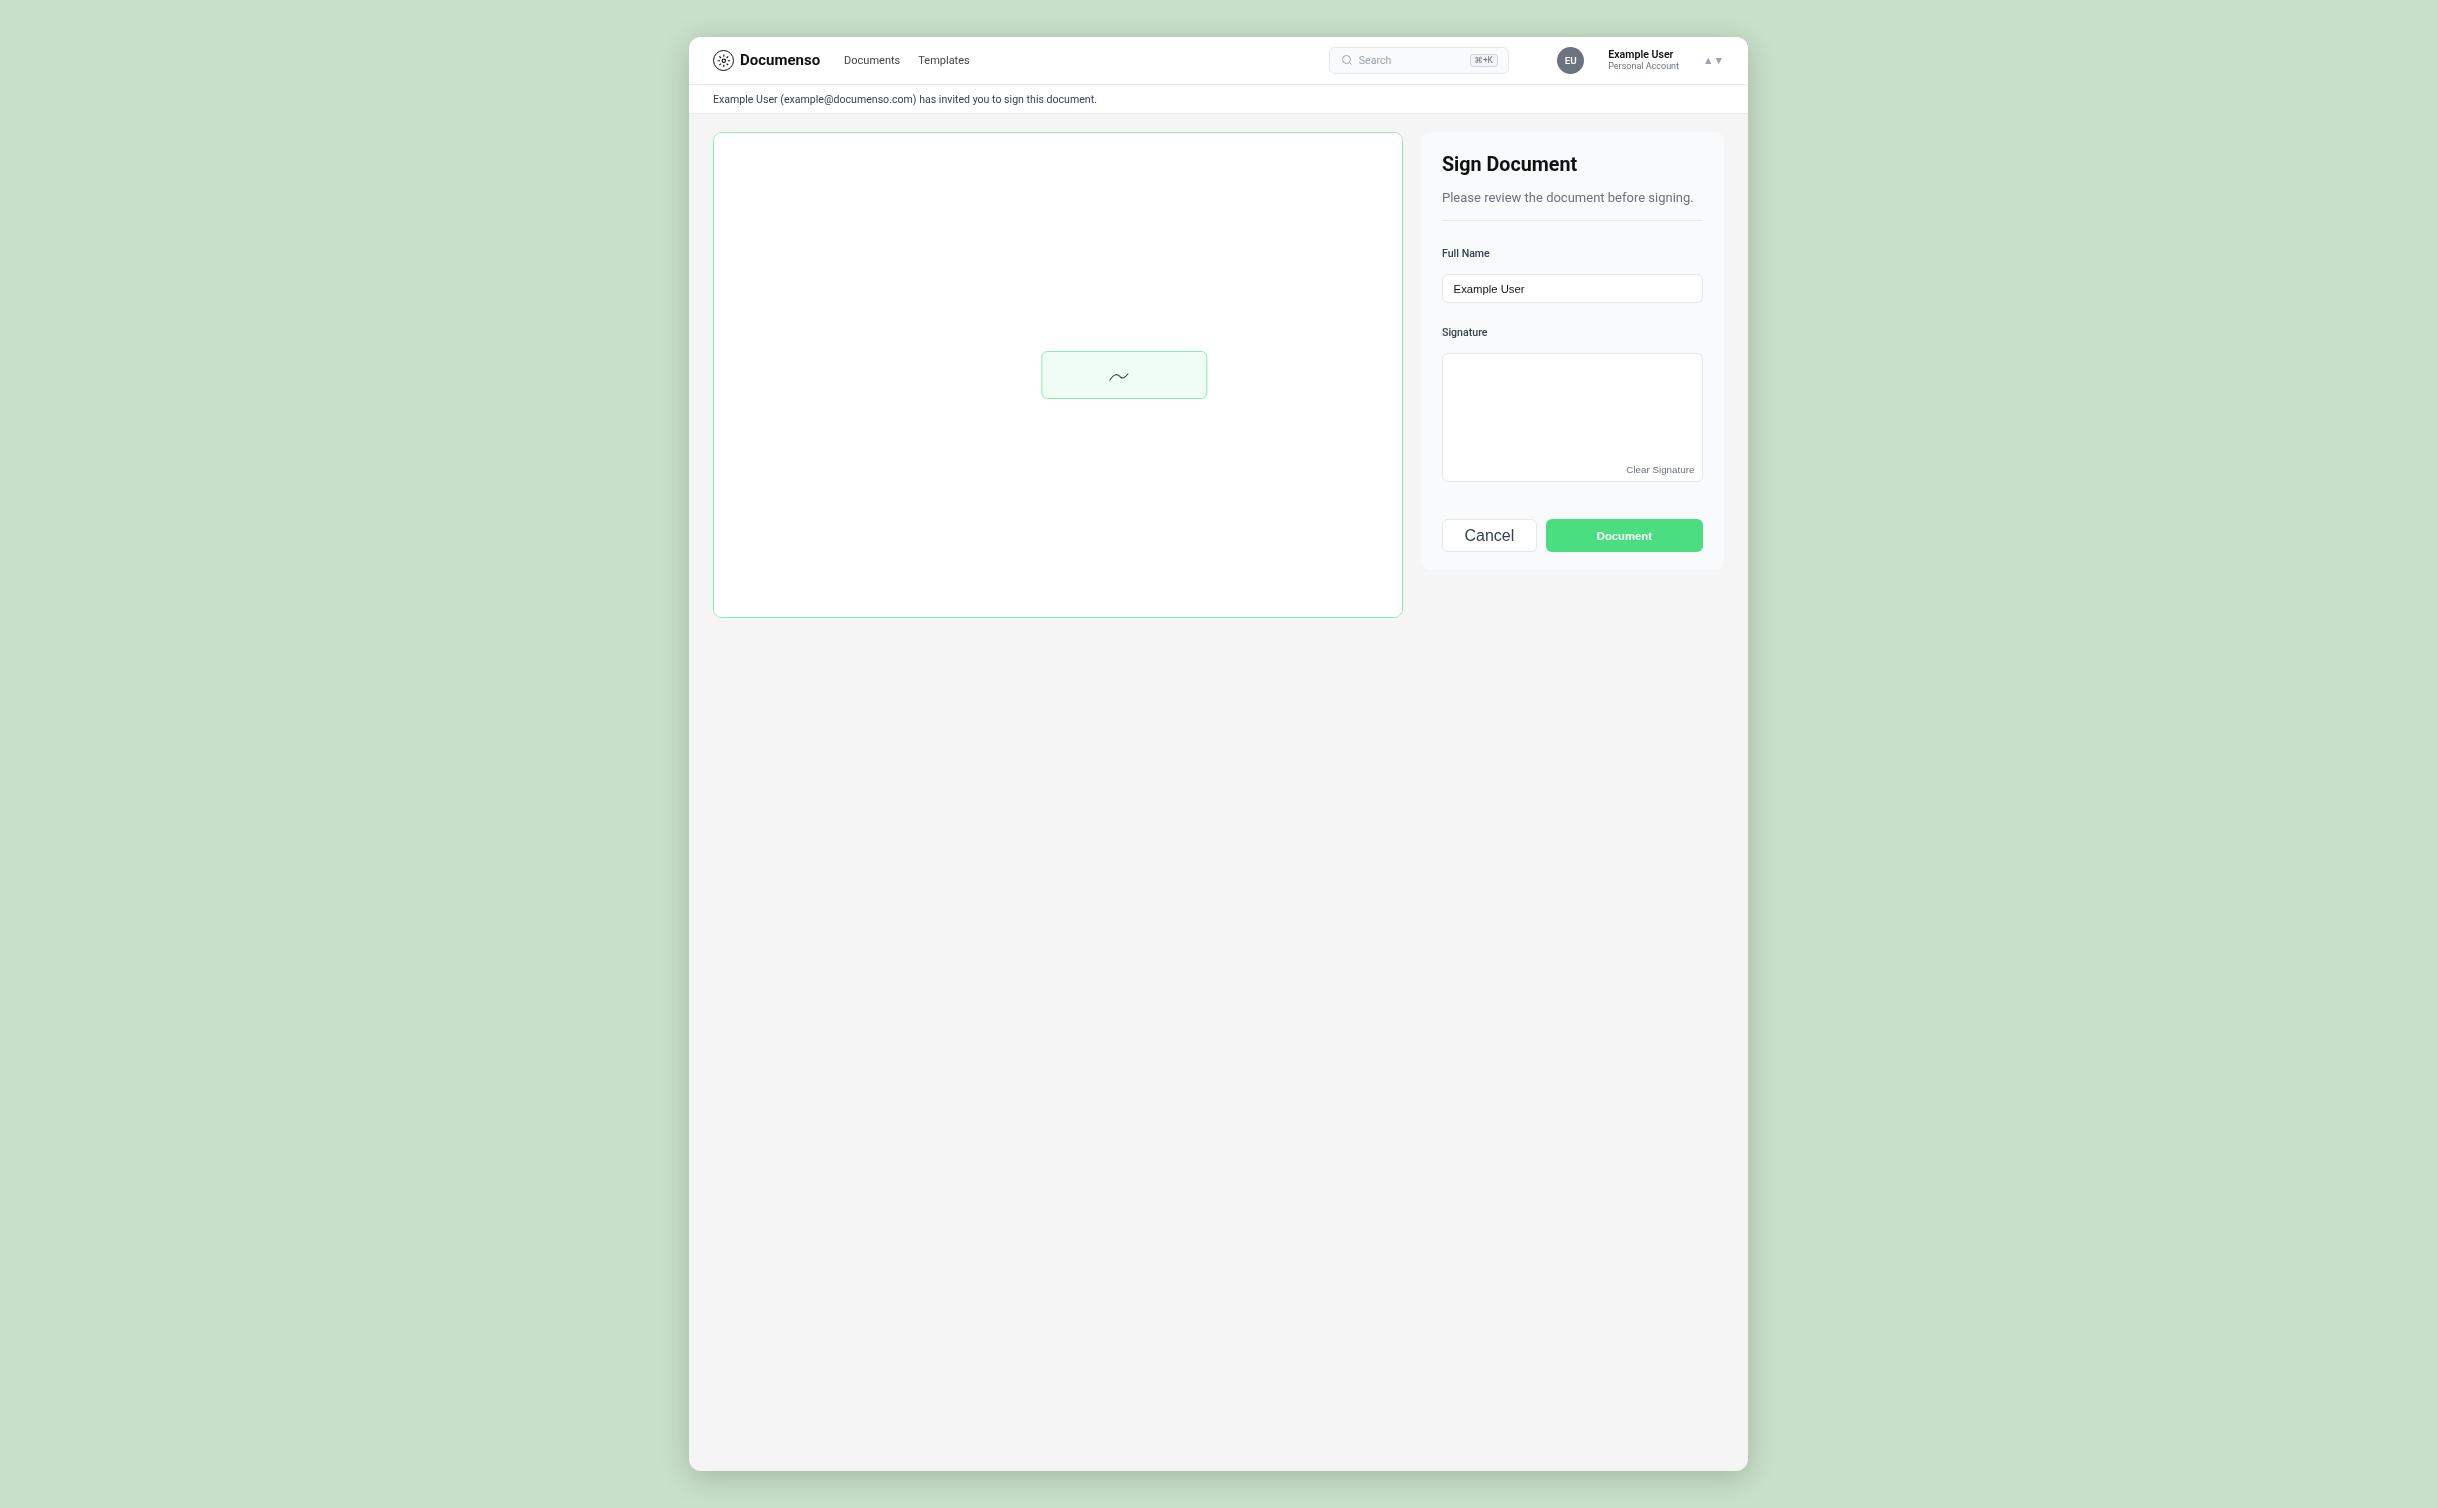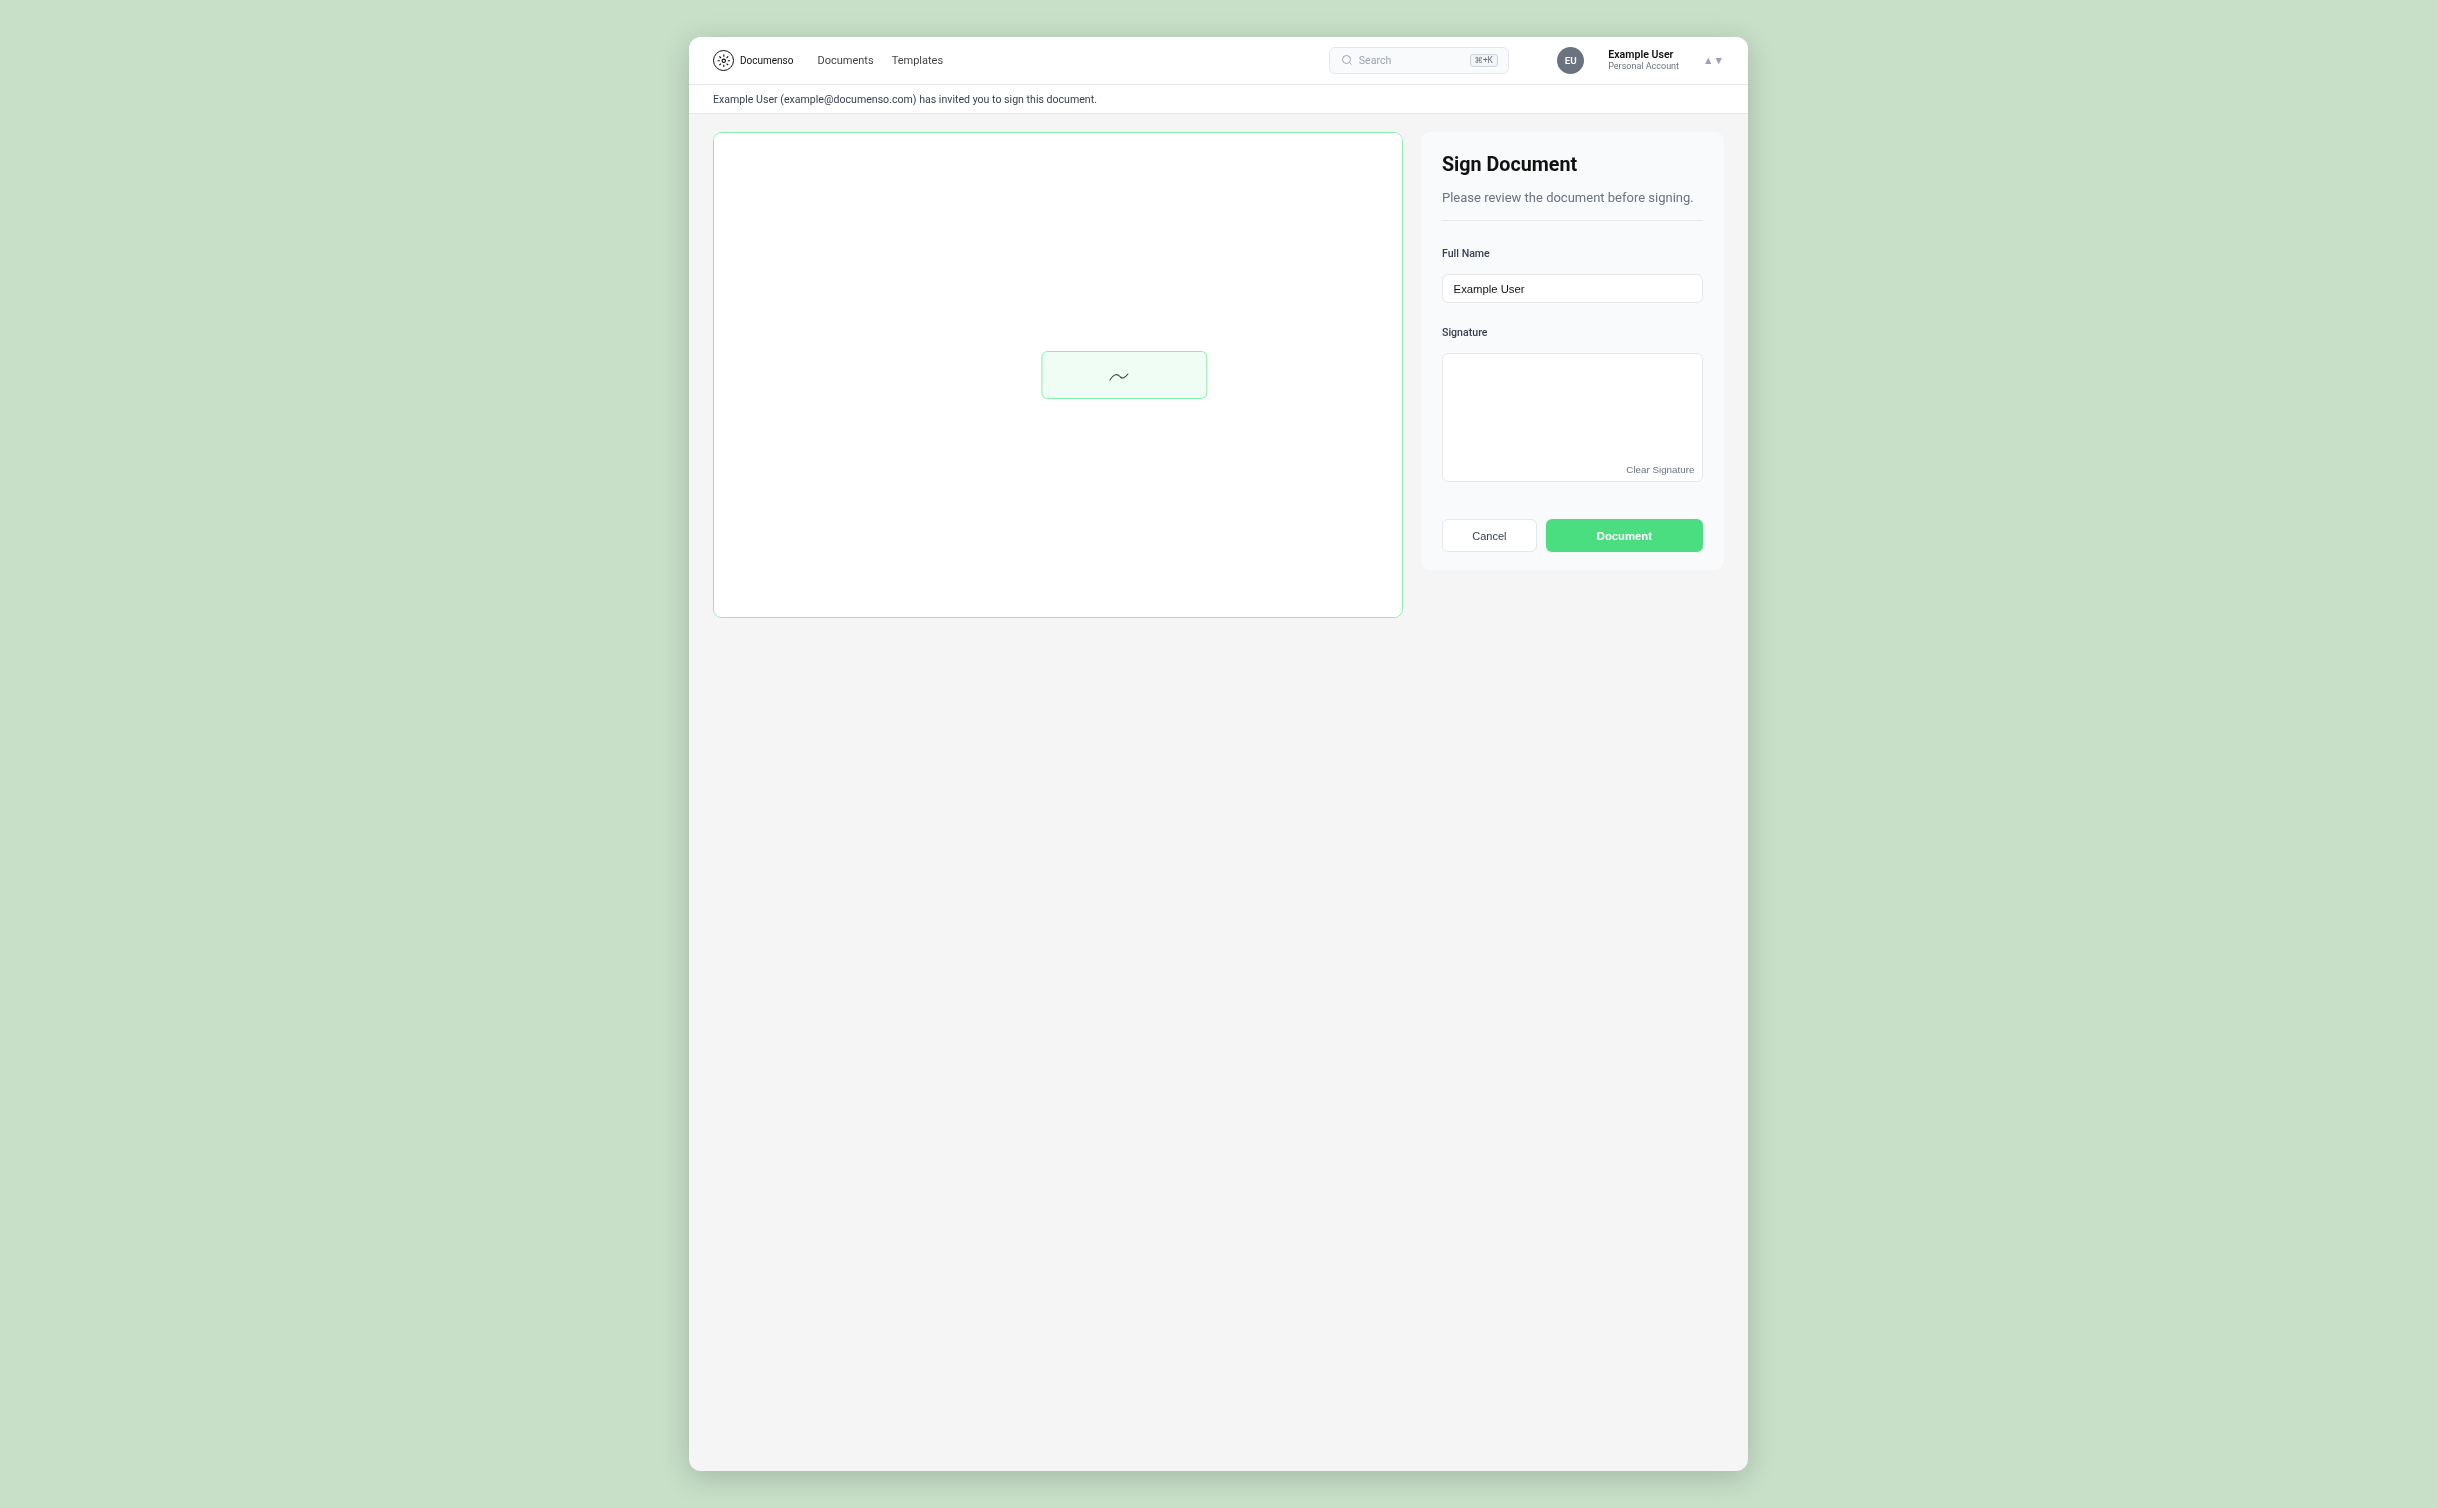--- a/index.html
+++ b/index.html
@@ -27,22 +27,22 @@
       display: flex;
       align-items: center;
       padding: 0 24px;
       height: 48px;
       gap: 24px;
     }
     .logo-area {
       display: flex;
       align-items: center;
       gap: 6px;
-      font-size: 10px;
-      font-weight: 400;
+      font-size: 15px;
+      font-weight: 700;
       color: #111;
     }
     .logo-icon {
       width: 21px;
       height: 21px;
       border: 1.5px solid #111;
       border-radius: 50%;
       display: flex;
       align-items: center;
       justify-content: center;
@@ -227,21 +227,21 @@
       display: flex;
       gap: 9px;
       margin-top: 21px;
     }
     .btn-cancel {
       flex: 1;
       padding: 1px;
       border: 0.8px solid #e5e7eb;
       border-radius: 6px;
       background: #fff;
-      font-size: 11px;
+      font-size: 16px;
       font-weight: 500;
       color: #374151;
       cursor: pointer;
     }
     .btn-complete {
       flex: 1.5;
       padding: 10.6px;
       border: none;
       border-radius: 6px;
       background: #4ade80;

